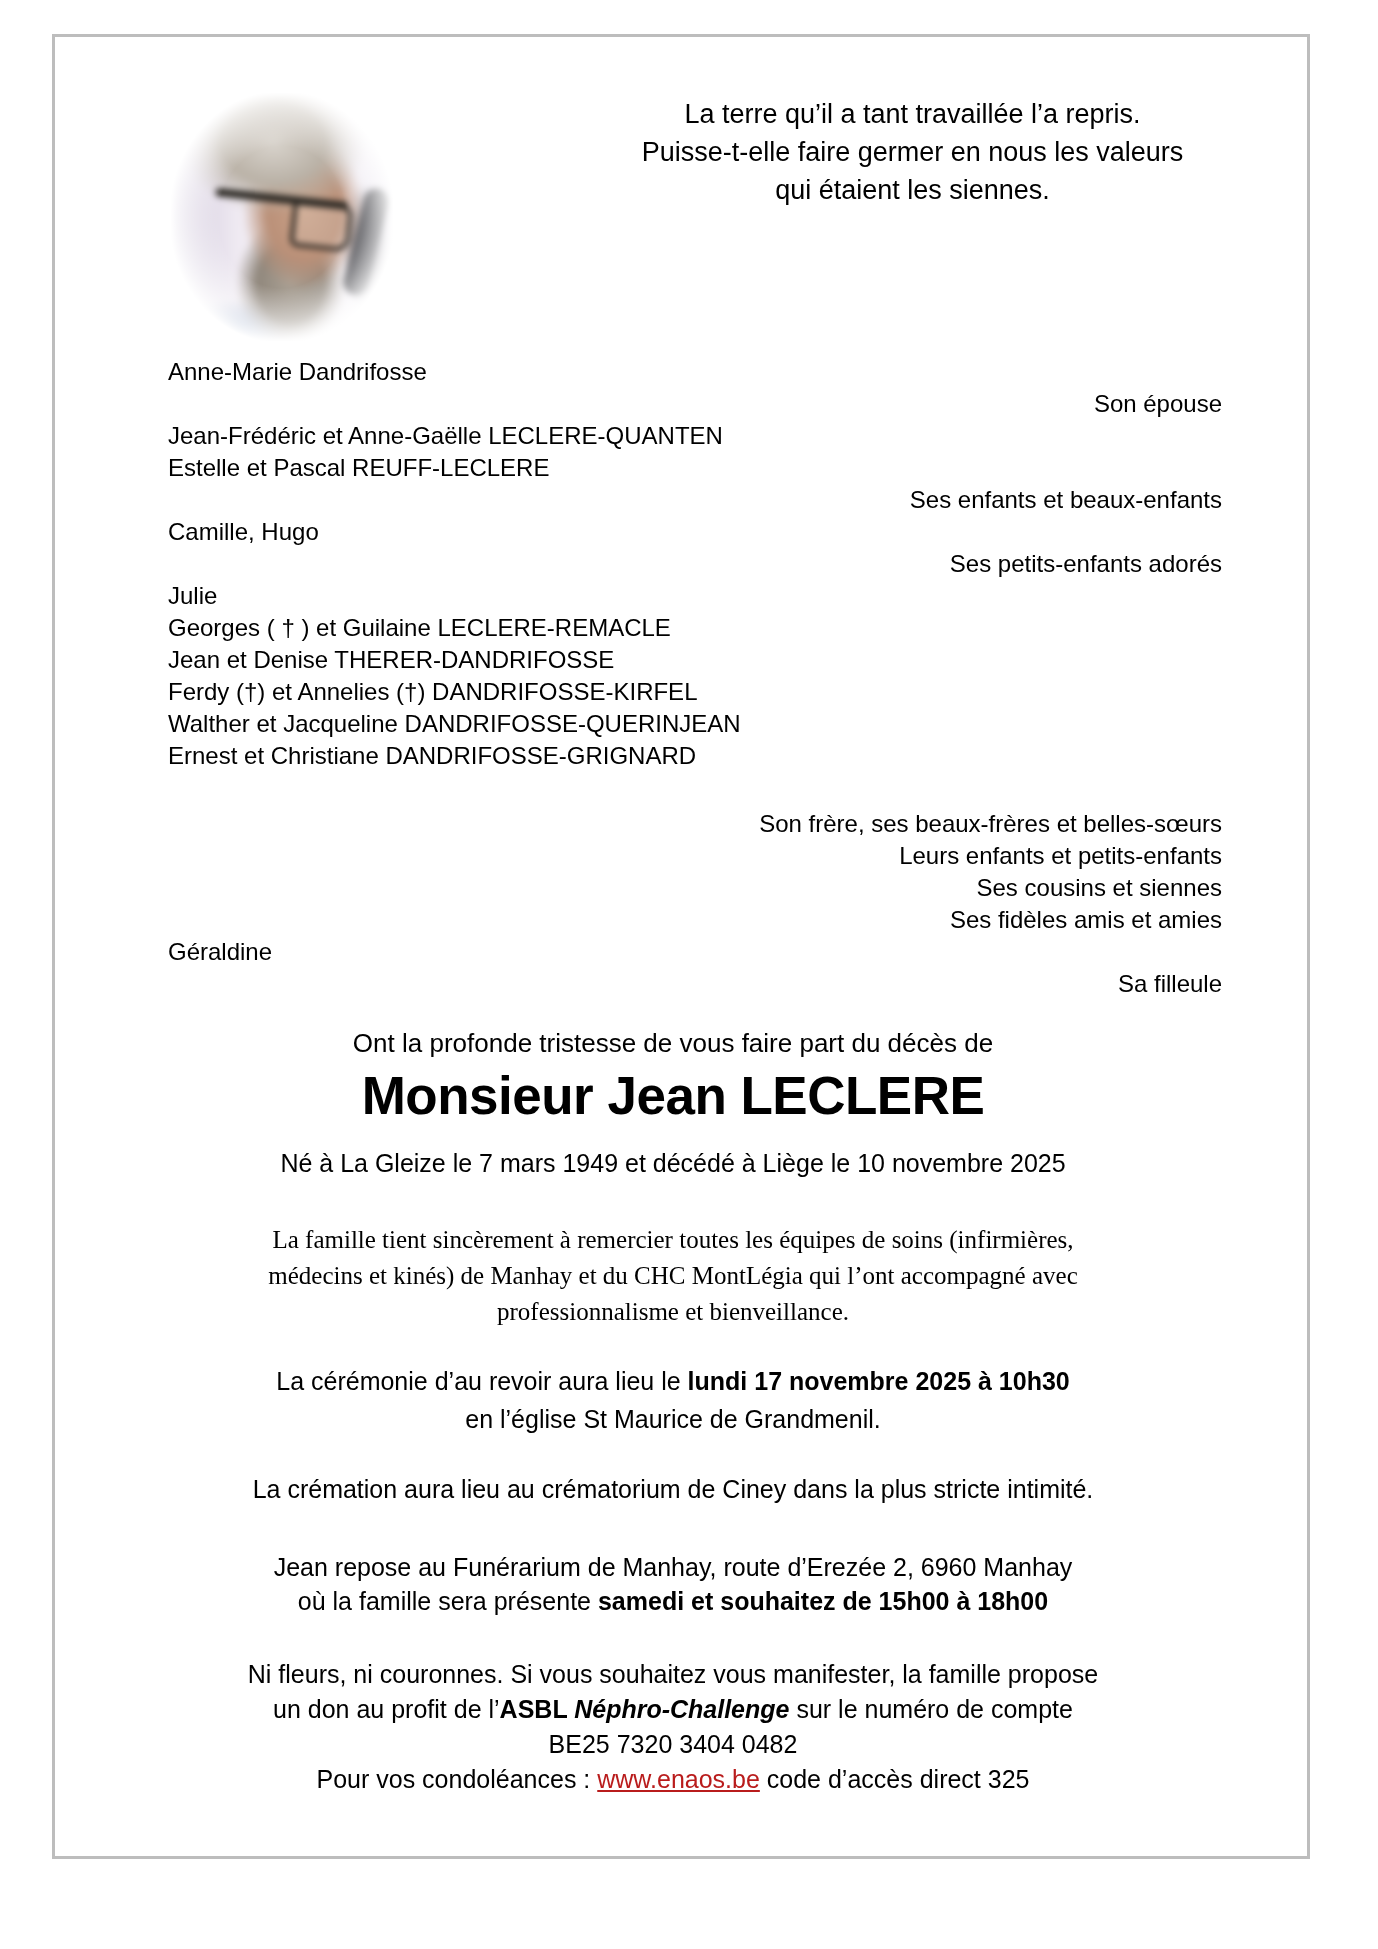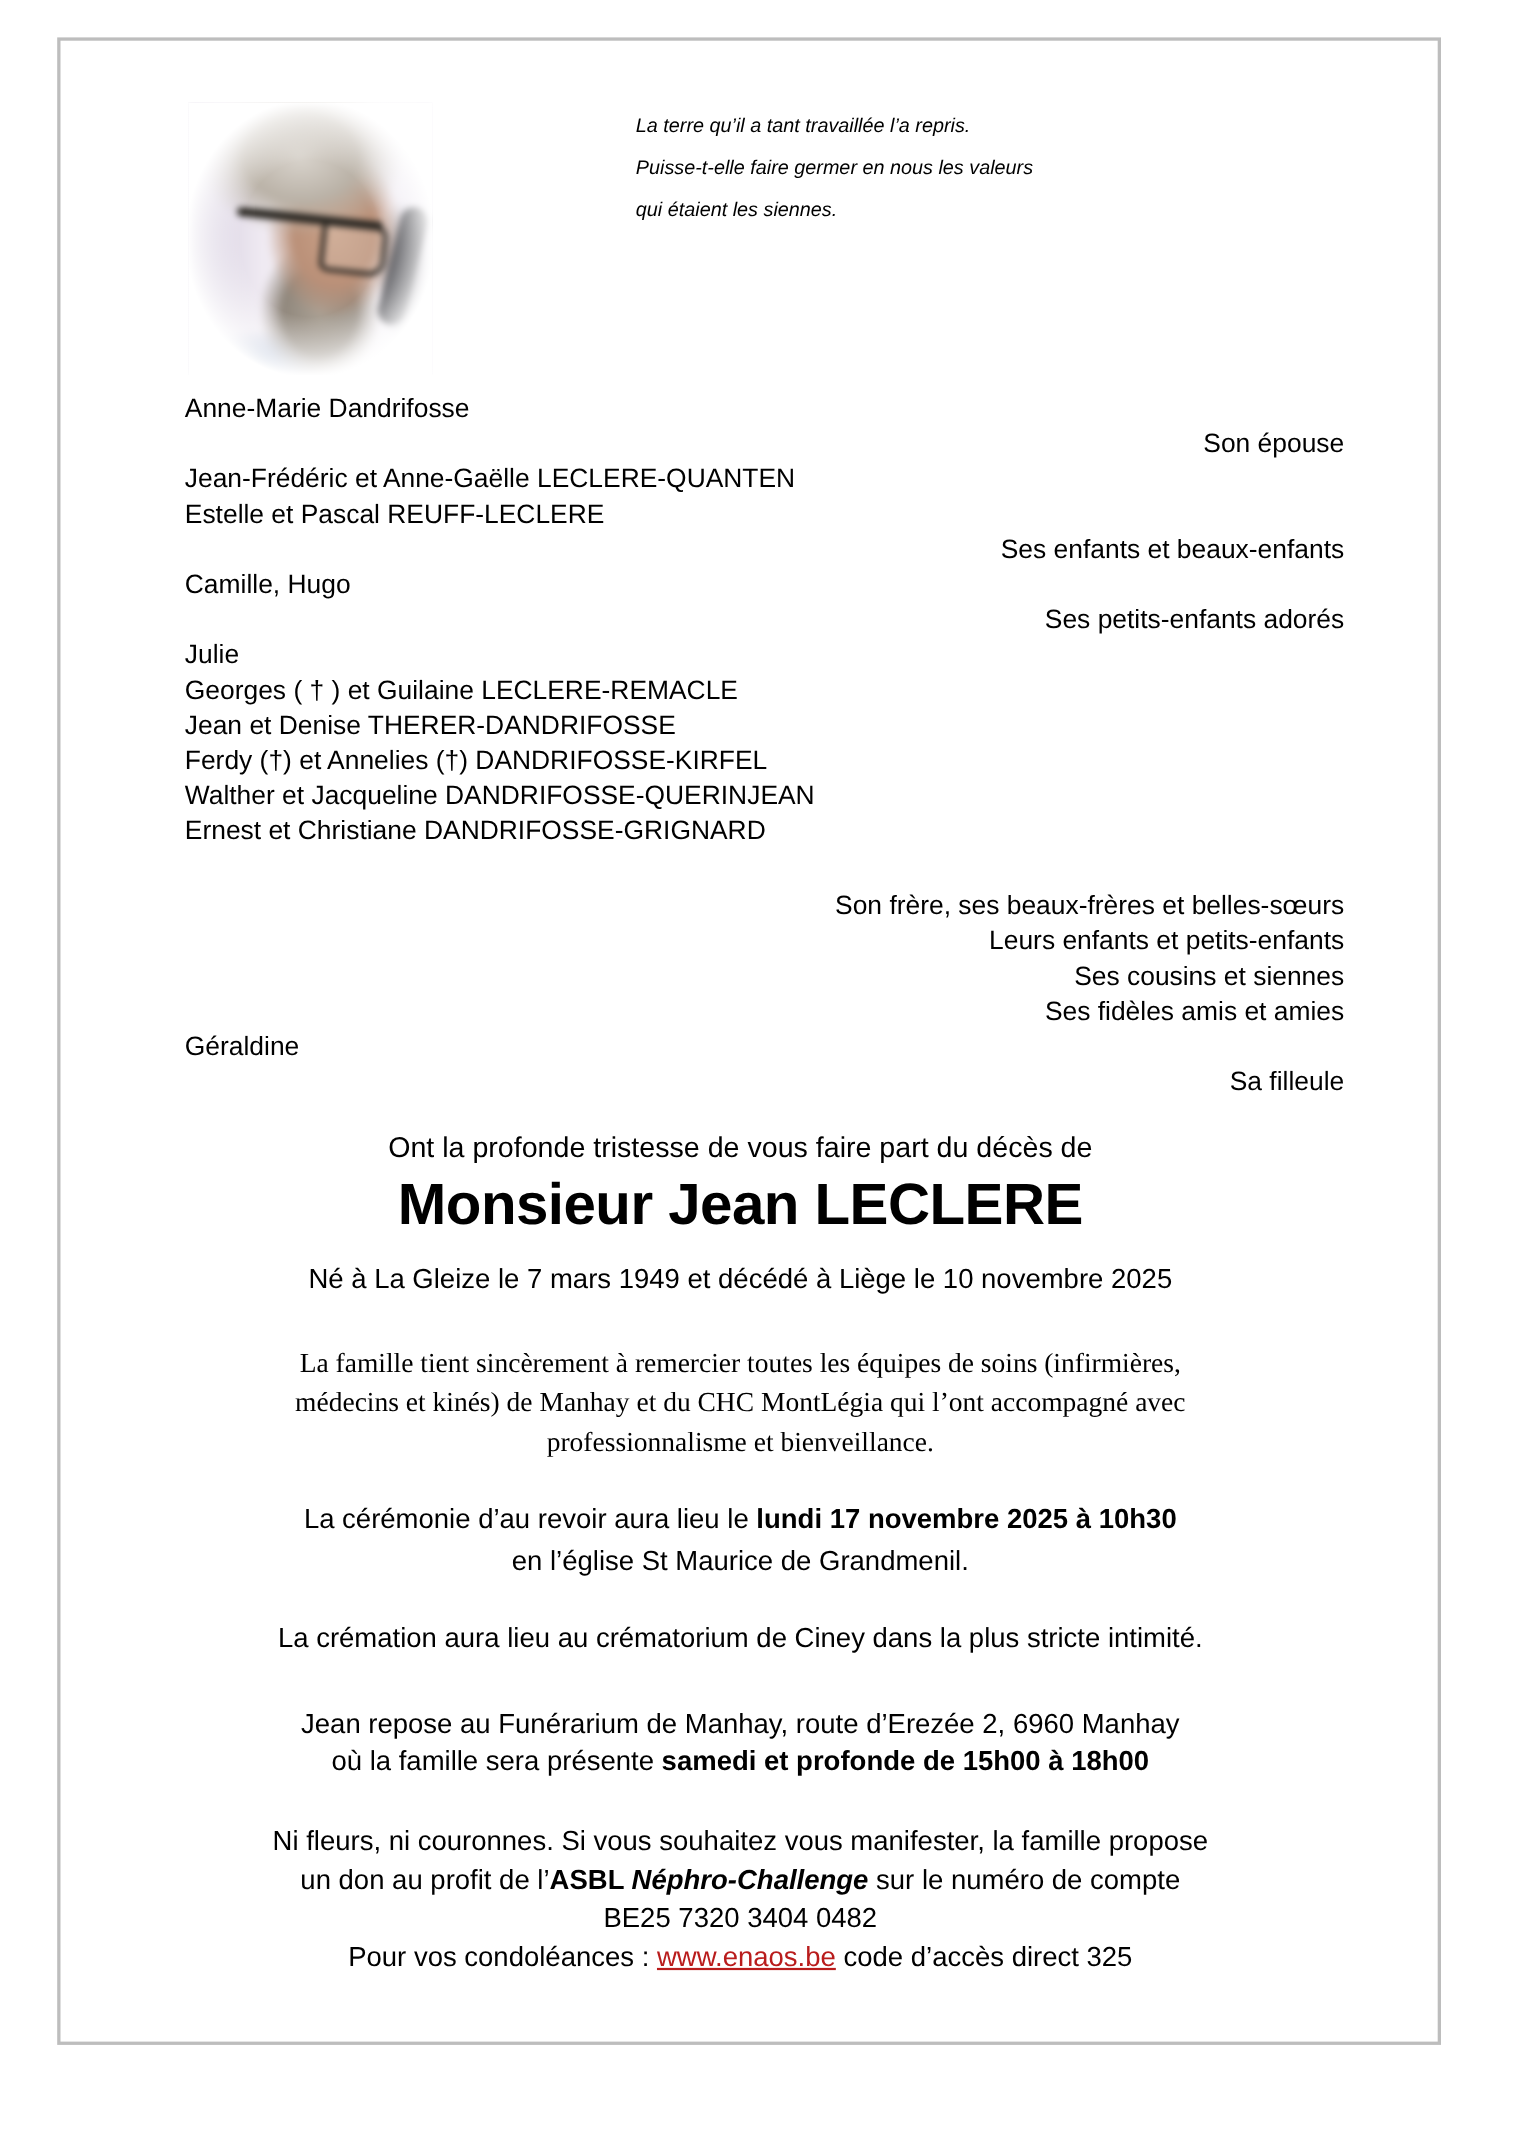--- a/index.html
+++ b/index.html
@@ -41,21 +41,21 @@
     border-radius:14px;transform:rotate(14deg);
   }
   .ph-vignette{
     position:absolute;inset:0;
     background:radial-gradient(ellipse 52% 52% at 50% 50%, rgba(255,255,255,0) 55%, #ffffff 98%);
   }
 
   
   .quote{
     position:absolute;left:523px;top:58px;right:60px;
-    font-style:italic;font-size:18px;line-height:38px;
+    font-size:27px;line-height:38px;text-align:center;
   }
 
   
   .names{position:absolute;top:319px;left:113px;right:85px;font-size:24px;}
   .names .line{line-height:32px;height:32px;white-space:nowrap;}
   .names .right{text-align:right;}
   .names .gap-before{margin-top:36px;}
 
   
   .cblock{position:absolute;left:60px;right:76px;text-align:center;font-size:25px;}
@@ -129,21 +129,21 @@
 
   <div class="cblock" id="ceremony">
     <div><span>La cérémonie d’au revoir aura lieu le </span><strong>lundi 17 novembre 2025 à 10h30</strong></div>
     <div>en l’église St Maurice de Grandmenil.</div>
   </div>
 
   <div class="cblock" id="cremation">La crémation aura lieu au crématorium de Ciney dans la plus stricte intimité.</div>
 
   <div class="cblock" id="repose">
     <div>Jean repose au Funérarium de Manhay, route d’Erezée 2, 6960 Manhay</div>
-    <div><span>où la famille sera présente </span><strong>samedi et profonde de 15h00 à 18h00</strong></div>
+    <div><span>où la famille sera présente </span><strong>samedi et souhaitez de 15h00 à 18h00</strong></div>
   </div>
 
   <div class="cblock" id="flowers">
     <div>Ni fleurs, ni couronnes. Si vous souhaitez vous manifester, la famille propose</div>
     <div><span>un don au profit de l’</span><strong>ASBL </strong><strong class="it">Néphro-Challenge</strong><span> sur le numéro de compte</span></div>
     <div>BE25 7320 3404 0482</div>
     <div><span>Pour vos condoléances : </span><a class="enaos">www.enaos.be</a><span> code d’accès direct 325</span></div>
   </div>
 
 </div>

